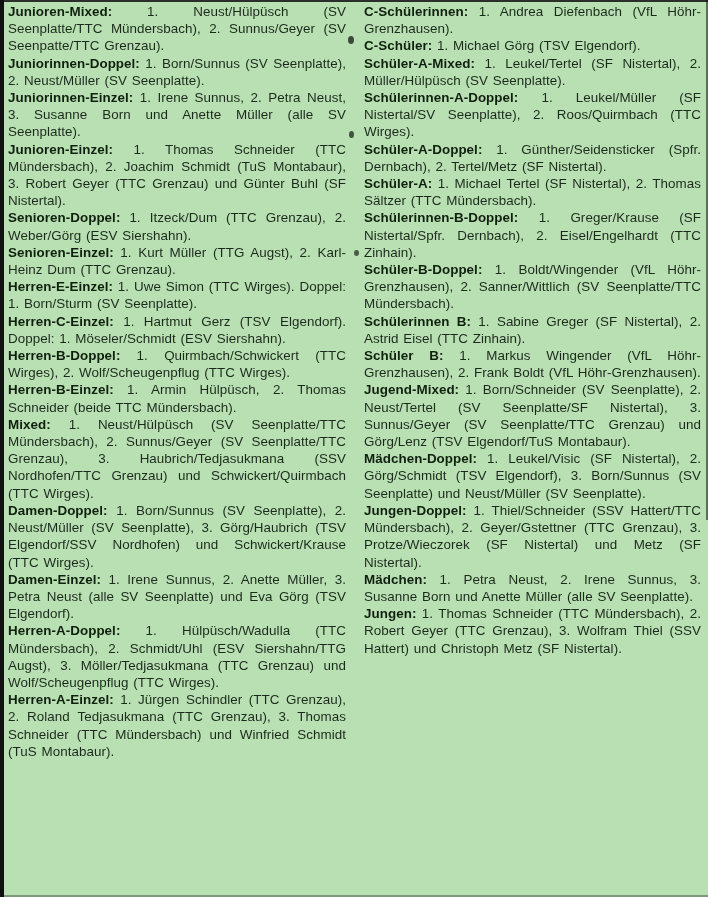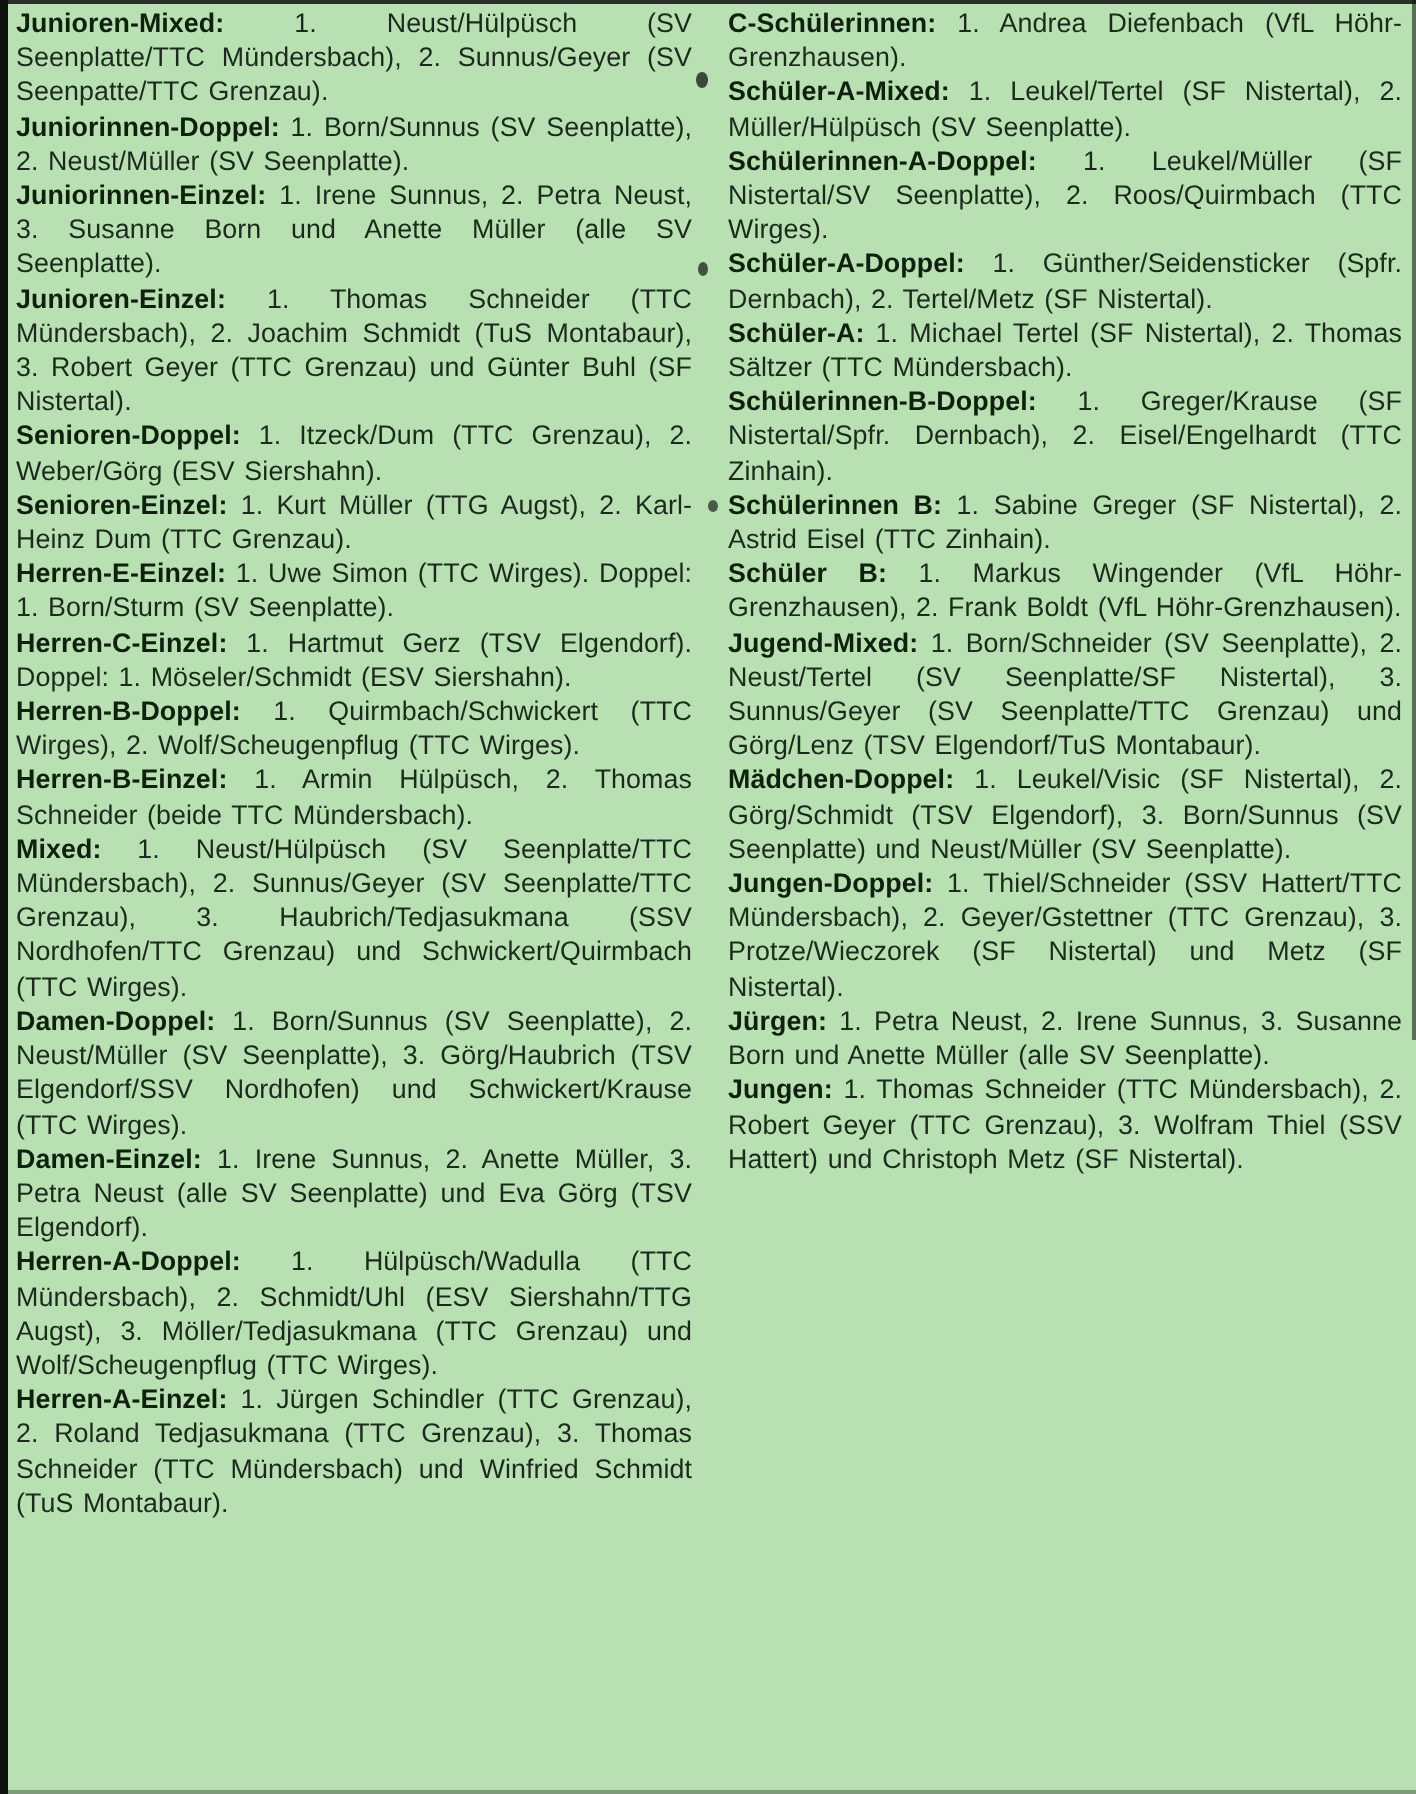--- a/index.html
+++ b/index.html
@@ -100,26 +100,28 @@
       <p class="entry"><b>Herren-B-Einzel:</b><span> 1. Armin Hülpüsch, 2. Thomas Schneider (beide TTC Mündersbach).</span></p>
       <p class="entry"><b>Mixed:</b><span> 1. Neust/Hülpüsch (SV Seenplatte/TTC Mündersbach), 2. Sunnus/Geyer (SV Seenplatte/TTC Grenzau), 3. Haubrich/Tedjasukmana (SSV Nordhofen/TTC Grenzau) und Schwickert/Quirmbach (TTC Wirges).</span></p>
       <p class="entry"><b>Damen-Doppel:</b><span> 1. Born/Sunnus (SV Seenplatte), 2. Neust/Müller (SV Seenplatte), 3. Görg/Haubrich (TSV Elgendorf/SSV Nordhofen) und Schwickert/Krause (TTC Wirges).</span></p>
       <p class="entry"><b>Damen-Einzel:</b><span> 1. Irene Sunnus, 2. Anette Müller, 3. Petra Neust (alle SV Seenplatte) und Eva Görg (TSV Elgendorf).</span></p>
       <p class="entry"><b>Herren-A-Doppel:</b><span> 1. Hülpüsch/Wadulla (TTC Mündersbach), 2. Schmidt/Uhl (ESV Siershahn/TTG Augst), 3. Möller/Tedjasukmana (TTC Grenzau) und Wolf/Scheugenpflug (TTC Wirges).</span></p>
       <p class="entry"><b>Herren-A-Einzel:</b><span> 1. Jürgen Schindler (TTC Grenzau), 2. Roland Tedjasukmana (TTC Grenzau), 3. Thomas Schneider (TTC Mündersbach) und Winfried Schmidt (TuS Montabaur).</span></p>
     </div>
 
   <div class="col col-right">
       <p class="entry"><b>C-Schülerinnen:</b><span> 1. Andrea Diefenbach (VfL Höhr-Grenzhausen).</span></p>
+      <p class="entry"><b>C-Schüler:</b><span> 1. Michael Görg (TSV Elgendorf).</span></p>
       <p class="entry"><b>Schüler-A-Mixed:</b><span> 1. Leukel/Tertel (SF Nistertal), 2. Müller/Hülpüsch (SV Seenplatte).</span></p>
       <p class="entry"><b>Schülerinnen-A-Doppel:</b><span> 1. Leukel/Müller (SF Nistertal/SV Seenplatte), 2. Roos/Quirmbach (TTC Wirges).</span></p>
       <p class="entry"><b>Schüler-A-Doppel:</b><span> 1. Günther/Seidensticker (Spfr. Dernbach), 2. Tertel/Metz (SF Nistertal).</span></p>
       <p class="entry"><b>Schüler-A:</b><span> 1. Michael Tertel (SF Nistertal), 2. Thomas Sältzer (TTC Mündersbach).</span></p>
       <p class="entry"><b>Schülerinnen-B-Doppel:</b><span> 1. Greger/Krause (SF Nistertal/Spfr. Dernbach), 2. Eisel/Engelhardt (TTC Zinhain).</span></p>
+      <p class="entry"><b>Schüler-B-Doppel:</b><span> 1. Boldt/Wingender (VfL Höhr-Grenzhausen), 2. Sanner/Wittlich (SV Seenplatte/TTC Mündersbach).</span></p>
       <p class="entry"><b>Schülerinnen B:</b><span> 1. Sabine Greger (SF Nistertal), 2. Astrid Eisel (TTC Zinhain).</span></p>
       <p class="entry"><b>Schüler B:</b><span> 1. Markus Wingender (VfL Höhr-Grenzhausen), 2. Frank Boldt (VfL Höhr-Grenzhausen).</span></p>
       <p class="entry"><b>Jugend-Mixed:</b><span> 1. Born/Schneider (SV Seenplatte), 2. Neust/Tertel (SV Seenplatte/SF Nistertal), 3. Sunnus/Geyer (SV Seenplatte/TTC Grenzau) und Görg/Lenz (TSV Elgendorf/TuS Montabaur).</span></p>
       <p class="entry"><b>Mädchen-Doppel:</b><span> 1. Leukel/Visic (SF Nistertal), 2. Görg/Schmidt (TSV Elgendorf), 3. Born/Sunnus (SV Seenplatte) und Neust/Müller (SV Seenplatte).</span></p>
       <p class="entry"><b>Jungen-Doppel:</b><span> 1. Thiel/Schneider (SSV Hattert/TTC Mündersbach), 2. Geyer/Gstettner (TTC Grenzau), 3. Protze/Wieczorek (SF Nistertal) und Metz (SF Nistertal).</span></p>
-      <p class="entry"><b>Jürgen:</b><span> 1. Petra Neust, 2. Irene Sunnus, 3. Susanne Born und Anette Müller (alle SV Seenplatte).</span></p>
+      <p class="entry"><b>Mädchen:</b><span> 1. Petra Neust, 2. Irene Sunnus, 3. Susanne Born und Anette Müller (alle SV Seenplatte).</span></p>
       <p class="entry"><b>Jungen:</b><span> 1. Thomas Schneider (TTC Mündersbach), 2. Robert Geyer (TTC Grenzau), 3. Wolfram Thiel (SSV Hattert) und Christoph Metz (SF Nistertal).</span></p>
     </div>
 </div>
 
 </body></html>

